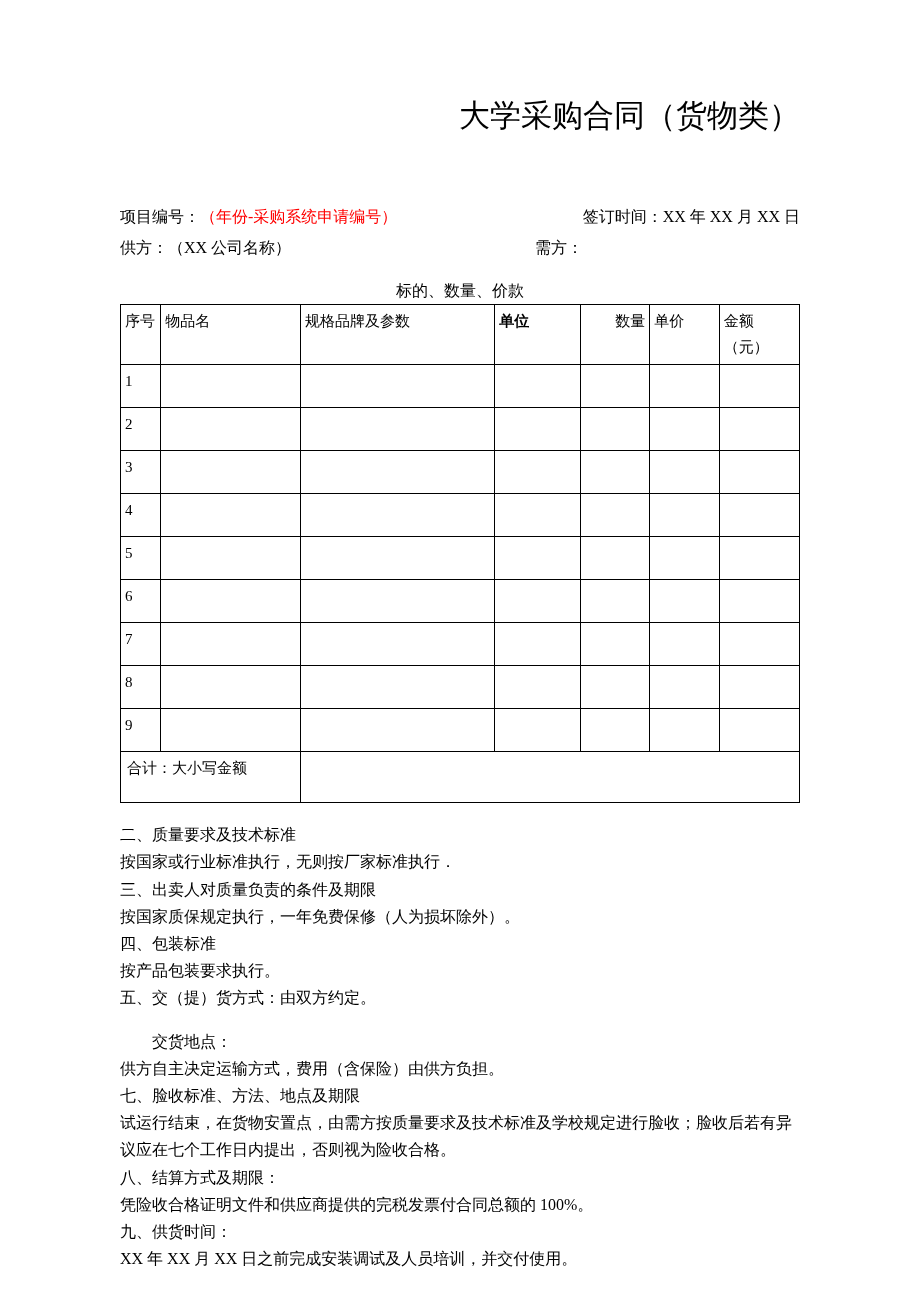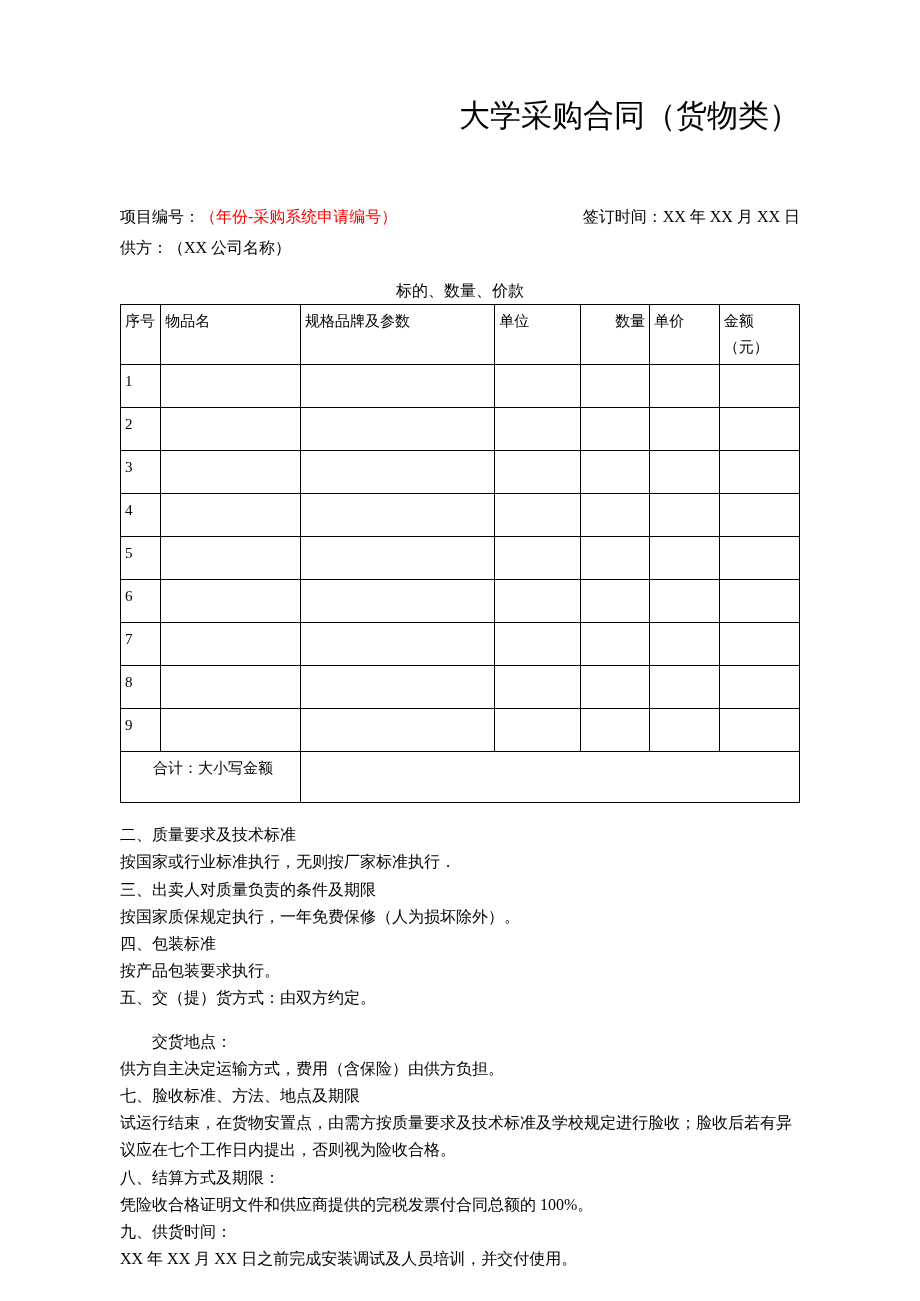--- a/index.html
+++ b/index.html
@@ -52,27 +52,27 @@
     height: 40px;
   }
   td.row-num {
     width: 28px;
   }
   td.empty-cell {
     height: 34px;
   }
   .col-name { width: 120px; }
   .col-spec { width: 170px; }
-  .col-unit { width: 70px; }
+  .col-unit { width: 70px; font-weight: bold; }
   .col-qty  { width: 55px; text-align: right; }
   .col-price{ width: 55px; }
   .col-amt  { width: 65px; }
   .total-cell {
     text-align: left;
-    padding-left: 32px;
+    padding-left: 6px;
     height: 42px;
   }
   .section {
     margin: 0;
   }
   .indent {
     padding-left: 2em;
     margin-top: 16px;
   }
 </style>
@@ -83,20 +83,21 @@
   <div class="title">大学采购合同（货物类）</div>
 
   <div class="meta-row">
     <div>
       <span>项目编号：</span><span class="red">（年份-采购系统申请编号）</span>
     </div>
     <div>签订时间：XX 年 XX 月 XX 日</div>
   </div>
   <div class="meta-row">
     <div>供方：（XX 公司名称）</div>
+    <div style="width:265px;">需方：</div>
   </div>
 
   <div class="table-caption">标的、数量、价款</div>
 
   <table>
     <thead>
       <tr>
         <th class="row-num">序号</th>
         <th class="col-name">物品名</th>
         <th class="col-spec">规格品牌及参数</th>

